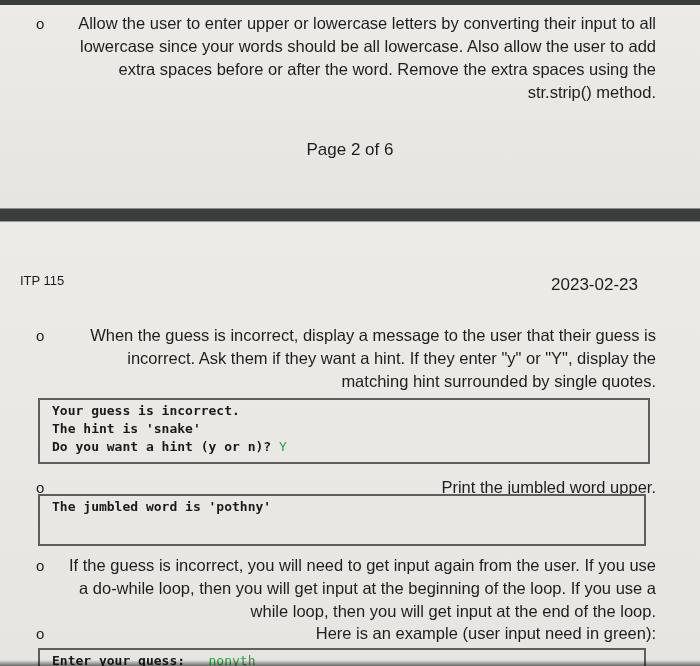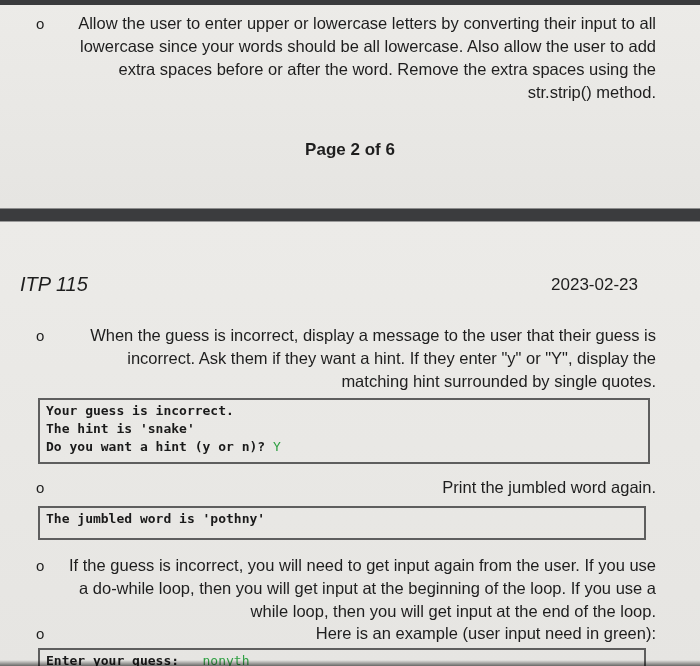--- a/index.html
+++ b/index.html
@@ -10,24 +10,24 @@
       color: #1e1e1e;
     }
     .page { position: absolute; left: 0; width: 700px; background: linear-gradient(180deg,#ecebe8,#e6e5e2); }
     .page-top { top: 0; height: 208px; }
     .page-bottom { top: 222px; height: 444px; }
     .top-edge { position: absolute; top: 0; left: 0; width: 700px; height: 5px; background: #3a3b3d; }
     .separator { position: absolute; top: 208px; left: 0; width: 700px; height: 14px; background: #3b3c3e; border-top: 1px solid #8c8c8c; border-bottom: 1px solid #9a9a9a; box-sizing: border-box; }
     .bullet-item { position: absolute; left: 36px; width: 620px; font-size: 16.5px; line-height: 23px; }
     .bullet-item .bullet { position: absolute; left: 0; top: 0; width: 18px; font-size: 15px; }
     .bullet-item .text { margin-left: 32px; display: block; text-align: right; }
-    .footer-page { position: absolute; top: 140px; left: 0; width: 700px; text-align: center; font-size: 17px; font-weight: bold; }
-    .header-left { position: absolute; top: 273px; left: 20px; font-size: 20px; font-style: italic; }
+    .footer-page { position: absolute; top: 140px; left: 0; width: 700px; text-align: center; font-size: 17px; }
+    .header-left { position: absolute; top: 273px; left: 20px; font-size: 13px; }
     .header-right { position: absolute; top: 275px; right: 62px; font-size: 17px; }
-    .code-box { position: absolute; left: 38px; border: 2px solid #5e5e5e; box-sizing: border-box; padding: 2px 6px; font-family: "DejaVu Sans Mono", monospace; font-size: 13px; line-height: 18px; font-weight: bold; color: #1a1a1a; background: transparent; }
+    .code-box { position: absolute; left: 38px; border: 2px solid #5e5e5e; box-sizing: border-box; padding: 2px 12px; font-family: "DejaVu Sans Mono", monospace; font-size: 13px; line-height: 18px; font-weight: bold; color: #1a1a1a; background: transparent; }
     .code-box .line { display: block; white-space: pre; }
     .green { color: #2fa043; font-weight: normal; }
     .bottom-shadow { position: absolute; left: 0; bottom: 0; width: 700px; height: 6px; background: linear-gradient(180deg, rgba(0,0,0,0), rgba(0,0,0,0.55)); }
   </style>
 </head>
 <body>
 
 <div class="page page-top">
   <div class="top-edge"></div>
   <div class="bullet-item" style="top:12px;">
@@ -50,24 +50,24 @@
 </div>
 
 <div class="code-box" style="top:398px; width:612px; height:66px;">
   <span class="line"><span>Your guess is incorrect.</span></span>
   <span class="line"><span>The hint is 'snake'</span></span>
   <span class="line"><span>Do you want a hint (y or n)? </span><span class="green">Y</span></span>
 </div>
 
 <div class="bullet-item" style="top:476px;">
   <span class="bullet">o</span>
-  <span class="text">Print the jumbled word again.</span>
+  <span class="text">Print the jumbled word upper.</span>
 </div>
 
-<div class="code-box" style="top:506px; width:608px; height:34px;">
+<div class="code-box" style="top:494px; width:608px; height:52px;">
   <span class="line">The jumbled word is 'pothny'</span>
 </div>
 
 <div class="bullet-item" style="top:554px;">
   <span class="bullet">o</span>
   <span class="text">If the guess is incorrect, you will need to get input again from the user. If you use a do-while loop, then you will get input at the beginning of the loop. If you use a while loop, then you will get input at the end of the loop.</span>
 </div>
 
 <div class="bullet-item" style="top:622px;">
   <span class="bullet">o</span>

